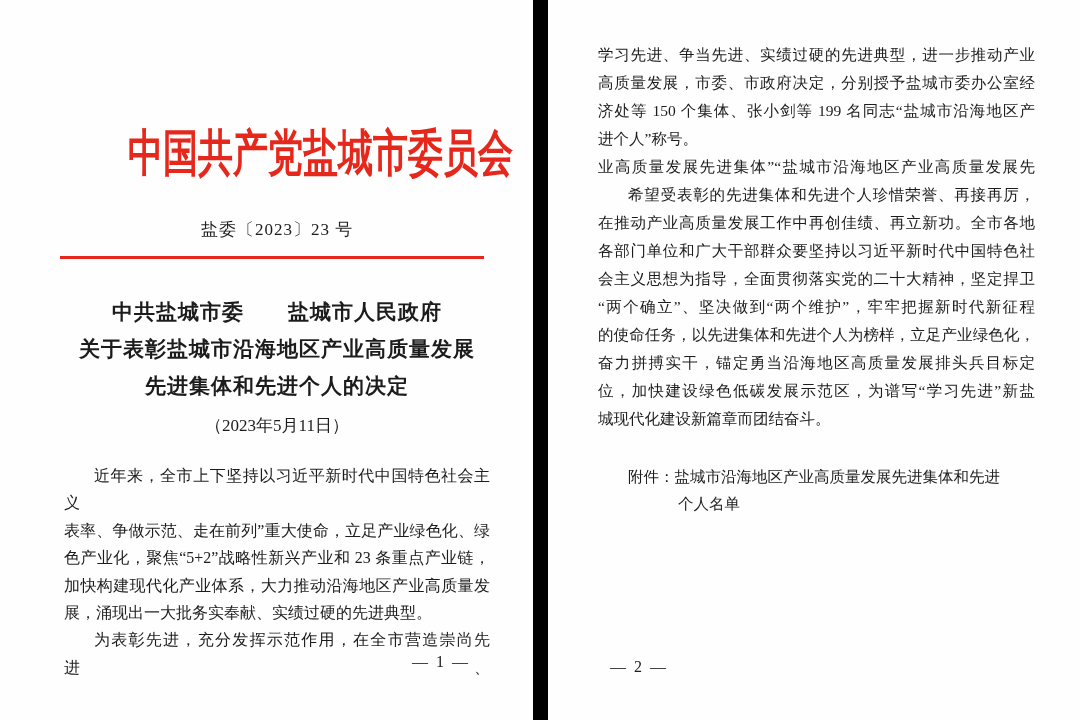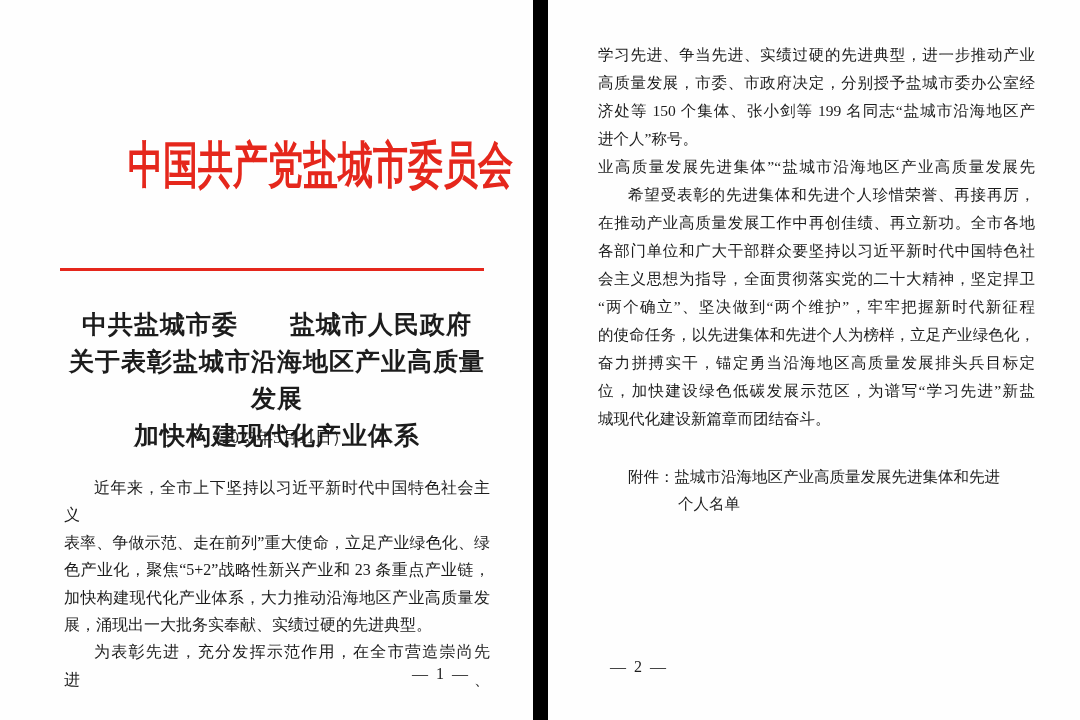--- a/index.html
+++ b/index.html
@@ -11,39 +11,39 @@
   }
   .canvas { position:relative; width:1080px; height:720px; background:#fefefe; }
 
   
   .gap-divider {
     position:absolute; left:533px; top:0; width:15px; height:720px;
     background:var(--divider,#000);
   }
 
   
-  .page1 { position:absolute; left:64px; top:12px; width:426px; height:618px;font-family:Liberation Serif, serif; }
+  .page1 { position:absolute; left:64px; top:0; width:426px; height:618px;font-family:Liberation Serif, serif; }
   .letterhead {
     position:absolute; left:0; top:120px; width:426px; height:66px;
     line-height:66px; font-size:50px; font-weight:bold; color:var(--red,#e5271c);
     text-align:center; white-space:nowrap;
     transform:scaleX(0.70); transform-origin:50% 50%;
     letter-spacing:0;
   }
   .docnum {
     position:absolute; left:0; top:218px; width:426px;
     font-size:17px; text-align:center; letter-spacing:1px;
   }
   .redline {
     position:absolute; left:-4px; top:256px; width:424px; height:3px;
     background:var(--red,#e5271c);
   }
   .title { position:absolute; left:0; top:294px; width:426px; }
   .title .line {
-    line-height:37px; font-size:25px; font-weight:bold;
+    line-height:37px; font-size:21px; font-weight:bold;
     text-align:center; text-align-last:center; letter-spacing:1px;
   }
   .date {
     position:absolute; left:0; top:414px; width:426px;
     font-size:17px; text-align:center;
   }
   .p1-body { position:absolute; left:0; top:462px; width:426px; font-size:16px; }
   .p1-body .line { line-height:27.4px; }
   .pagenum { font-size:16px; letter-spacing:2px; }
   .p1-num { position:absolute; top:653px; right:20px; text-align:right; width:120px; }
@@ -62,25 +62,26 @@
   .line.ij, .line.ie { text-indent:30px; }
   .line.h { text-indent:80px; }
 </style>
 </head>
 <body>
 
 <div class="canvas">
 
   <div class="page1">
     <div class="letterhead">中国共产党盐城市委员会</div>
+    <div class="docnum">盐委〔2023〕23 号</div>
     <div class="redline"></div>
     <div class="title">
         <div class="line ">中共盐城市委　　盐城市人民政府</div>
         <div class="line ">关于表彰盐城市沿海地区产业高质量发展</div>
-        <div class="line ">加快构建现代化产业体系</div>
+        <div class="line ">先进集体和先进个人的决定</div>
       </div>
     <div class="date">（2023年5月11日）</div>
     <div class="p1-body">
         <div class="line ij">近年来，全市上下坚持以习近平新时代中国特色社会主义</div>
         <div class="line j">表率、争做示范、走在前列”重大使命，立足产业绿色化、绿</div>
         <div class="line j">色产业化，聚焦“5+2”战略性新兴产业和 23 条重点产业链，</div>
         <div class="line j">加快构建现代化产业体系，大力推动沿海地区产业高质量发</div>
         <div class="line e">展，涌现出一大批务实奉献、实绩过硬的先进典型。</div>
         <div class="line ij">为表彰先进，充分发挥示范作用，在全市营造崇尚先进、</div>
       </div>

